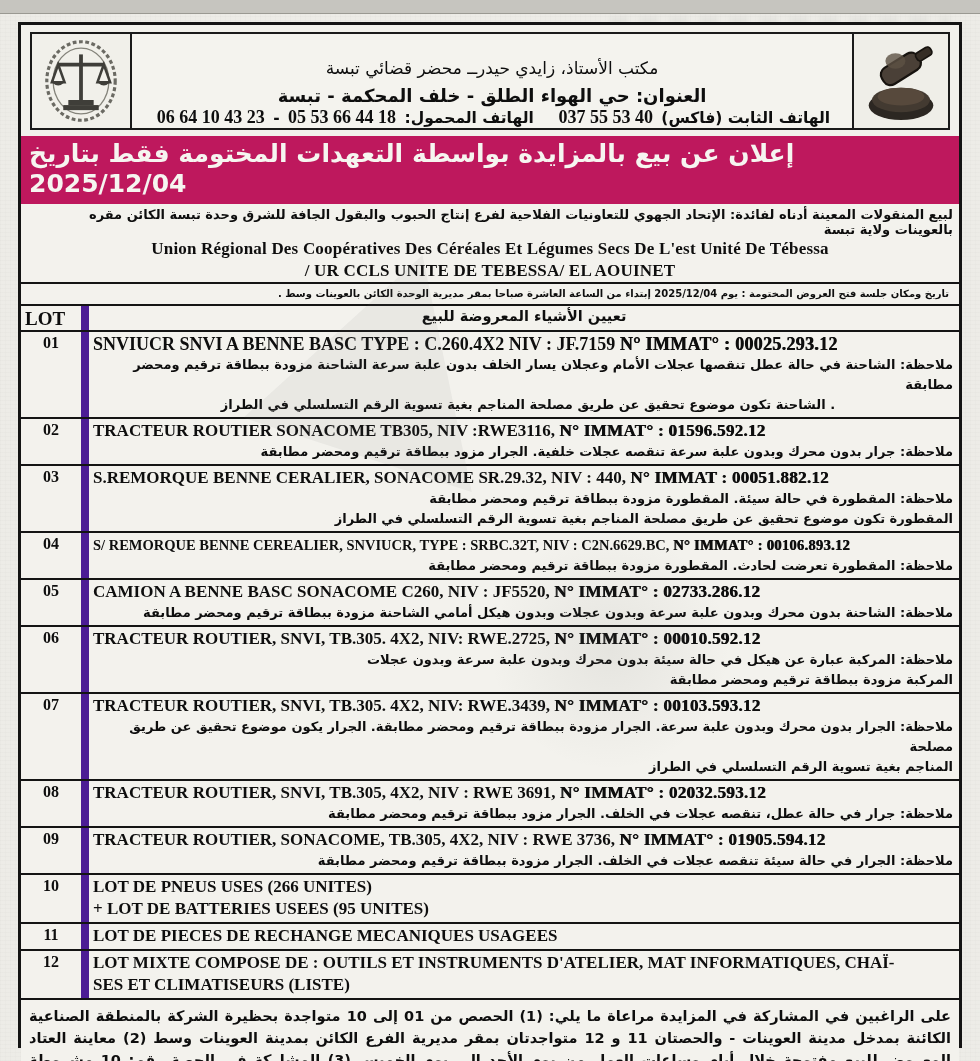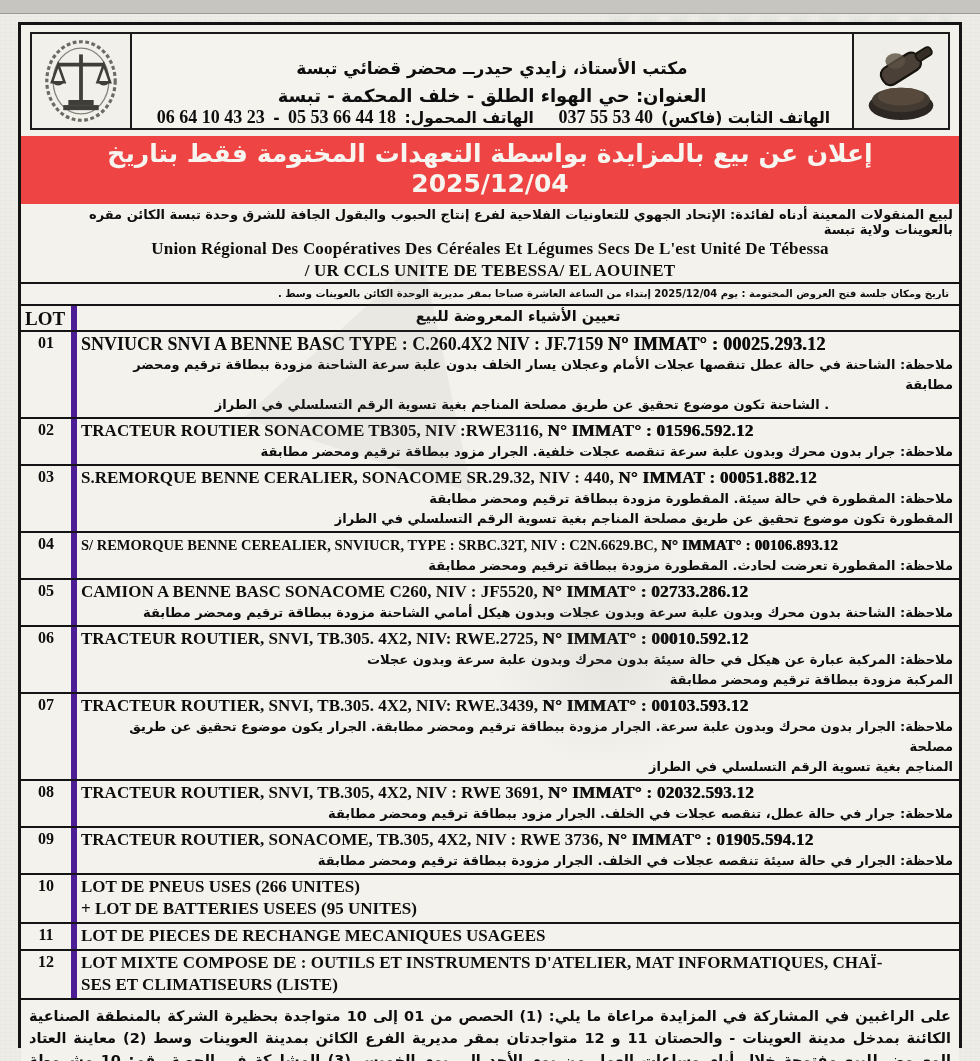--- a/index.html
+++ b/index.html
@@ -35,47 +35,47 @@
   }
 
   
   .header-box {
     margin:7px 9px 0 9px; border:2px solid #1a1a1a; background:#f4f3ee;
     display:flex; align-items:stretch; height:98px;
   }
   .seal-box { width:100px; border-right:2px solid #1a1a1a; display:flex; align-items:center; justify-content:center; background:#f1f0ea; }
   .gavel-box { width:96px; border-left:2px solid #1a1a1a; display:flex; align-items:center; justify-content:center; background:#efeee8; }
   .header-center { flex:1; display:flex; flex-direction:column; justify-content:center; gap:1px; text-align:center; padding:2px 6px; }
-  .office-line { font-size:17px; font-weight:700;margin-top:23px; }
+  .office-line { font-size:17px; font-weight:400;margin-top:23px; }
   .address-line { font-size:18px; font-weight:700;margin-top:6px; }
   .phone-line { font-size:15.5px; font-weight:800; direction:rtl; }
   .phone-line .num { font-family:"Liberation Serif","DejaVu Serif",serif; font-weight:bold; font-size:18px;
     direction:ltr; unicode-bidi:isolate; letter-spacing:.5px; padding:0 3px; }
   .email-line { font-size:14.5px; font-weight:700; direction:rtl; }
   .email-line .email { font-family:"Liberation Serif","DejaVu Serif",serif; font-size:17px; font-weight:bold;
     direction:ltr; unicode-bidi:isolate; padding:0 3px; }
 
   
   .title-bar {
-    margin-top:6px; background:#ef4444; color:#f6f5f0; direction:rtl; text-align:center;
+    margin-top:6px; background:#be185d; color:#f6f5f0; direction:rtl; text-align:left;
     font-size:25px; font-weight:800; padding:3px 8px 5px 8px; line-height:1.2;
   }
 
   
   .intro { border-bottom:2px solid #141414; background:#f3f2ed; }
   .intro-ar { direction:rtl; text-align:right; font-size:13px; font-weight:700; padding:3px 6px 1px 6px; }
   .intro-fr { font-family:"Liberation Serif","DejaVu Serif",serif; font-weight:bold; font-size:17px;
     text-align:center; padding:1px 8px; letter-spacing:.2px; }
   .session-line { border-top:2px solid #141414; direction:rtl; text-align:right;
     font-size:10px; font-weight:700; padding:4px 10px 5px 6px; }
 
   
   .lots-table { display:flex; flex-direction:column; }
   .trow { display:flex; border-bottom:2px solid #141414; background:#f3f2ed; }
-  .lotcell { width:56px; border-right:6px solid #4c1d95; text-align:center;
+  .lotcell { width:68px; border-right:8px solid #4c1d95; text-align:center;
     font-family:"Liberation Serif","DejaVu Serif",serif; font-weight:bold; font-size:16px; padding-top:2px; }
   .desccell { flex:1; padding:1px 6px 2px 4px; min-width:0; }
   .thead .lotcell { font-size:19px; text-align:left; padding-left:4px; }
   .thead .desccell { direction:rtl; text-align:center; font-size:14.5px; font-weight:800; padding:2px; }
   .latin { font-family:"Liberation Serif","DejaVu Serif",serif; font-weight:bold; font-size:17px;
     line-height:22px; white-space:nowrap; overflow:hidden; }
   .latin.small { font-size:14.5px; }
   .latin.big { font-size:18px; }
   .immat { text-shadow:.6px 0 0 currentColor; letter-spacing:.3px; }
   .note { direction:rtl; text-align:right; font-size:13px; font-weight:600; line-height:20px; padding-left:10px; }

